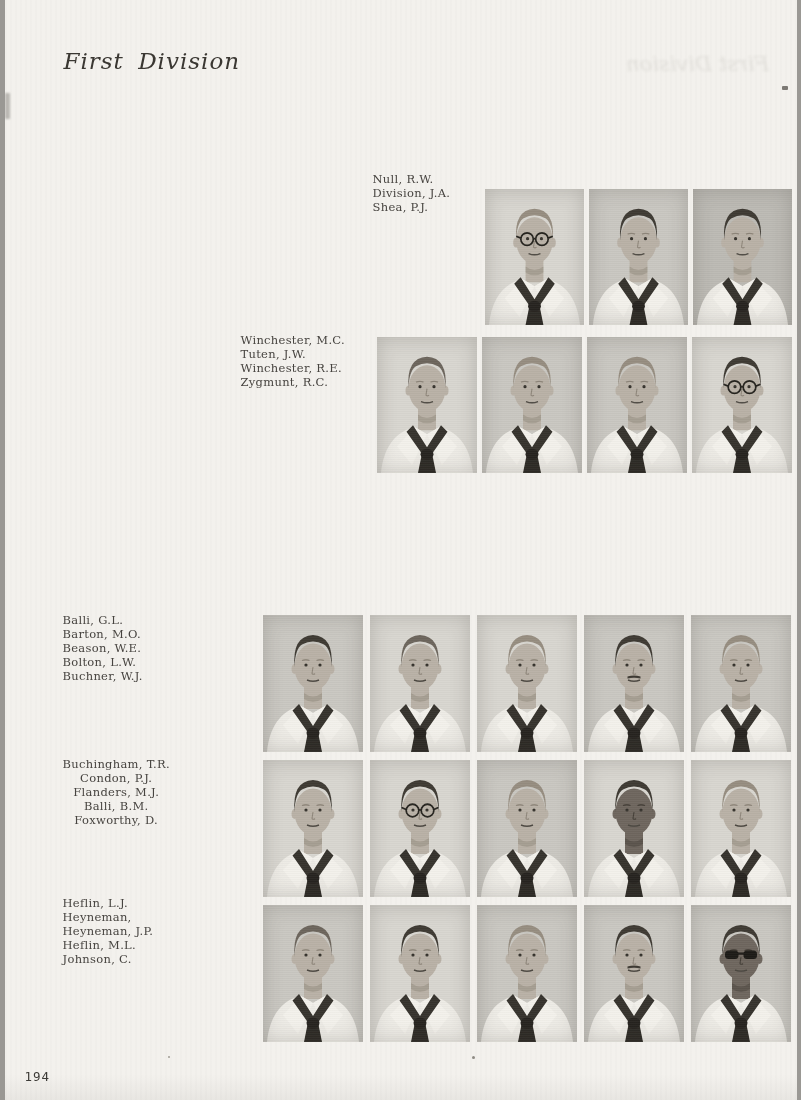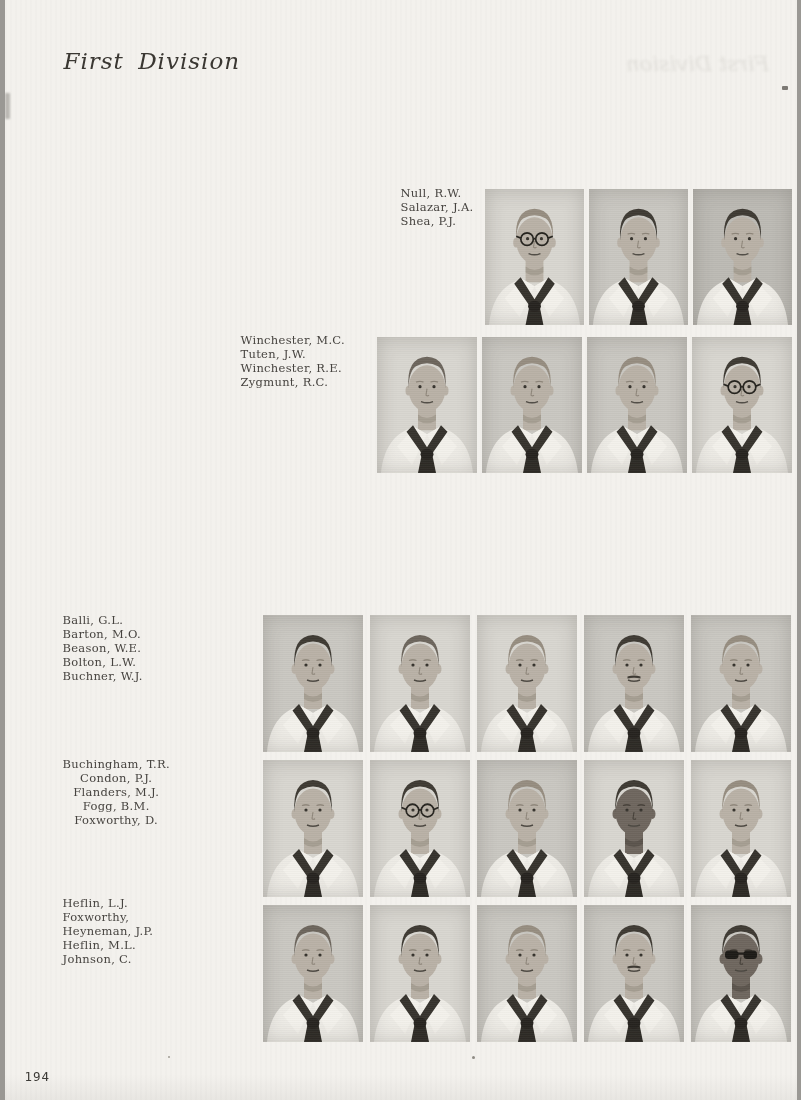--- a/index.html
+++ b/index.html
@@ -34,21 +34,21 @@
     opacity:.32;filter:blur(1.6px);
     transform:scaleX(-1);
     text-align:center;white-space:nowrap;
     pointer-events:none;
   }
   .names{
     position:absolute;
     font-size:11.5px;line-height:14px;letter-spacing:.3px;
     color:#474440;white-space:nowrap;
   }
-  .g1{left:368px;top:186px;margin-left:28px;}
+  .g1{left:368px;top:172px;}
   .g2{left:236px;top:333px;}
   .g3{left:58px;top:613px;}
   .g4{left:58px;top:757px;text-align:center;}
   .g5{left:58px;top:896px;}
   .row{position:absolute;display:flex;}
   .r1{left:480px;top:189px;gap:5px;}
   .r2{left:372px;top:337px;gap:5px;}
   .r3{left:258px;top:615px;gap:7px;}
   .r4{left:258px;top:760px;gap:7px;}
   .r5{left:258px;top:905px;gap:7px;}
@@ -85,21 +85,21 @@
   <div class="title title-first">First Division</div>
   <div class="ghost">First Division</div>
 
   <div class="speck speck-right"></div>
   <div class="speck smudge-left"></div>
   <div class="speck dot-1"></div>
   <div class="speck dot-2"></div>
 
   <div class="names g1">
       <div class="name-line">Null, R.W.</div>
-      <div class="name-line">Salazar, J.A.</div>
+      <div class="name-line">Division, J.A.</div>
       <div class="name-line">Shea, P.J.</div>
     </div>
   <div class="row r1">
       <div class="photo">
         <svg viewBox="0 0 100 137" preserveAspectRatio="none" xmlns="http://www.w3.org/2000/svg">
           <rect width="100" height="137" fill="#d8d6d0"></rect>
           <rect x="41" y="72" width="18" height="22" fill="#b9b1a6"></rect>
           <path d="M41,78 Q50,85 59,78 L59,84 Q50,90 41,84 Z" fill="#8f877b" opacity="0.45"></path>
           <path d="M4,137 C7,107 22,94 38,91 L50,98 L62,91 C78,94 93,107 96,137 Z" fill="#edebe5"></path>
           <path d="M38,91 L50,98 L35,129 L20,110 Z" fill="#f3f1eb"></path>
@@ -406,21 +406,21 @@
           <path d="M50,52 L49,58.5 Q50.5,60 52,58.5" stroke="#8f877b" stroke-width="1.1" fill="none"></path>
           <path d="M44,65 Q50,67.5 56,65" stroke="#4d4942" stroke-width="1.4" fill="none"></path>
         </svg>
       </div>
     </div>
 
   <div class="names g4">
       <div class="name-line">Buchingham, T.R.</div>
       <div class="name-line">Condon, P.J.</div>
       <div class="name-line">Flanders, M.J.</div>
-      <div class="name-line">Fogg, B.M.</div>
+      <div class="name-line">Balli, B.M.</div>
       <div class="name-line">Foxworthy, D.</div>
     </div>
   <div class="row r4">
       <div class="photo">
         <svg viewBox="0 0 100 137" preserveAspectRatio="none" xmlns="http://www.w3.org/2000/svg">
           <rect width="100" height="137" fill="#d8d6d0"></rect>
           <rect x="41" y="72" width="18" height="22" fill="#b9b1a6"></rect>
           <path d="M41,78 Q50,85 59,78 L59,84 Q50,90 41,84 Z" fill="#8f877b" opacity="0.45"></path>
           <path d="M4,137 C7,107 22,94 38,91 L50,98 L62,91 C78,94 93,107 96,137 Z" fill="#edebe5"></path>
           <path d="M38,91 L50,98 L35,129 L20,110 Z" fill="#f3f1eb"></path>
@@ -536,21 +536,21 @@
           <circle cx="43" cy="50" r="1.6" fill="#35322c"></circle>
           <circle cx="57" cy="50" r="1.6" fill="#35322c"></circle>
           <path d="M50,52 L49,58.5 Q50.5,60 52,58.5" stroke="#8f877b" stroke-width="1.1" fill="none"></path>
           <path d="M44,65 Q50,67.5 56,65" stroke="#4d4942" stroke-width="1.4" fill="none"></path>
         </svg>
       </div>
     </div>
 
   <div class="names g5">
       <div class="name-line">Heflin, L.J.</div>
-      <div class="name-line">Foxworthy,</div>
+      <div class="name-line">Heyneman,</div>
       <div class="name-line">Heyneman, J.P.</div>
       <div class="name-line">Heflin, M.L.</div>
       <div class="name-line">Johnson, C.</div>
     </div>
   <div class="row r5">
       <div class="photo">
         <svg viewBox="0 0 100 137" preserveAspectRatio="none" xmlns="http://www.w3.org/2000/svg">
           <rect width="100" height="137" fill="#c9c7c1"></rect>
           <rect x="41" y="72" width="18" height="22" fill="#b9b1a6"></rect>
           <path d="M41,78 Q50,85 59,78 L59,84 Q50,90 41,84 Z" fill="#8f877b" opacity="0.45"></path>

